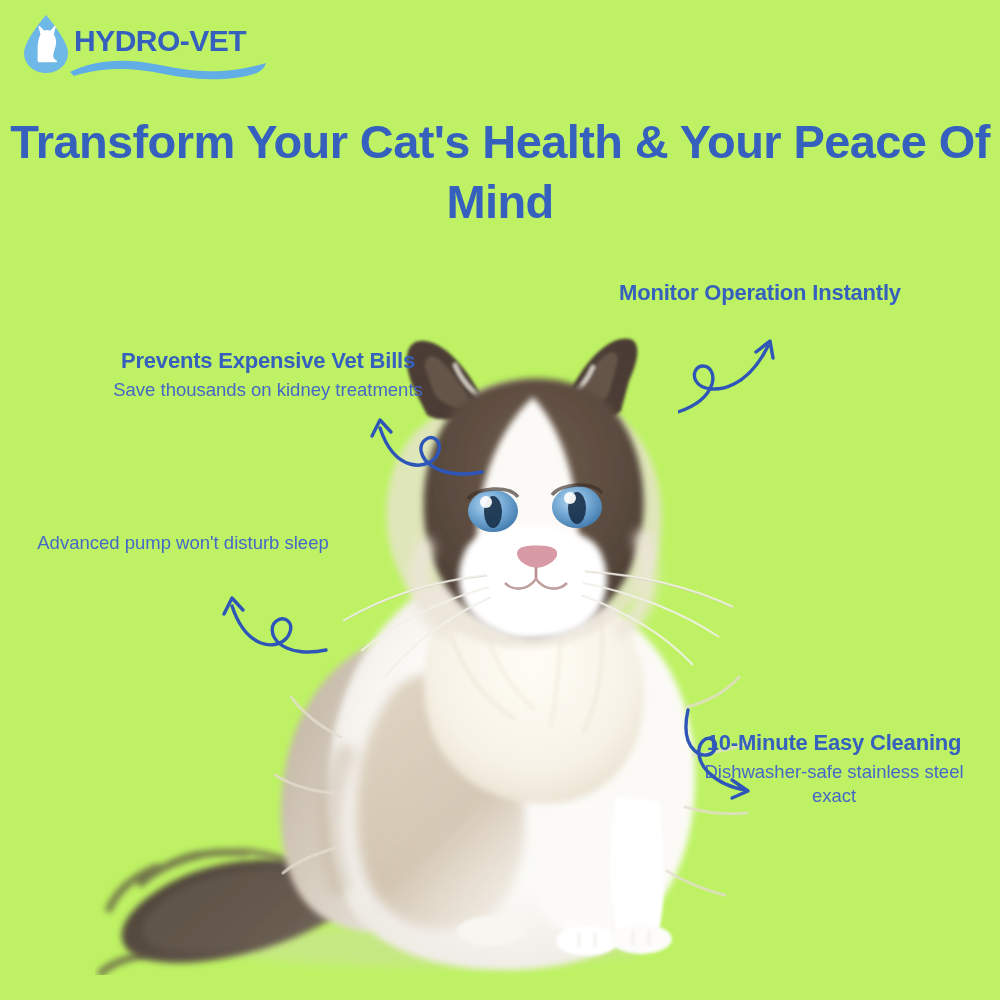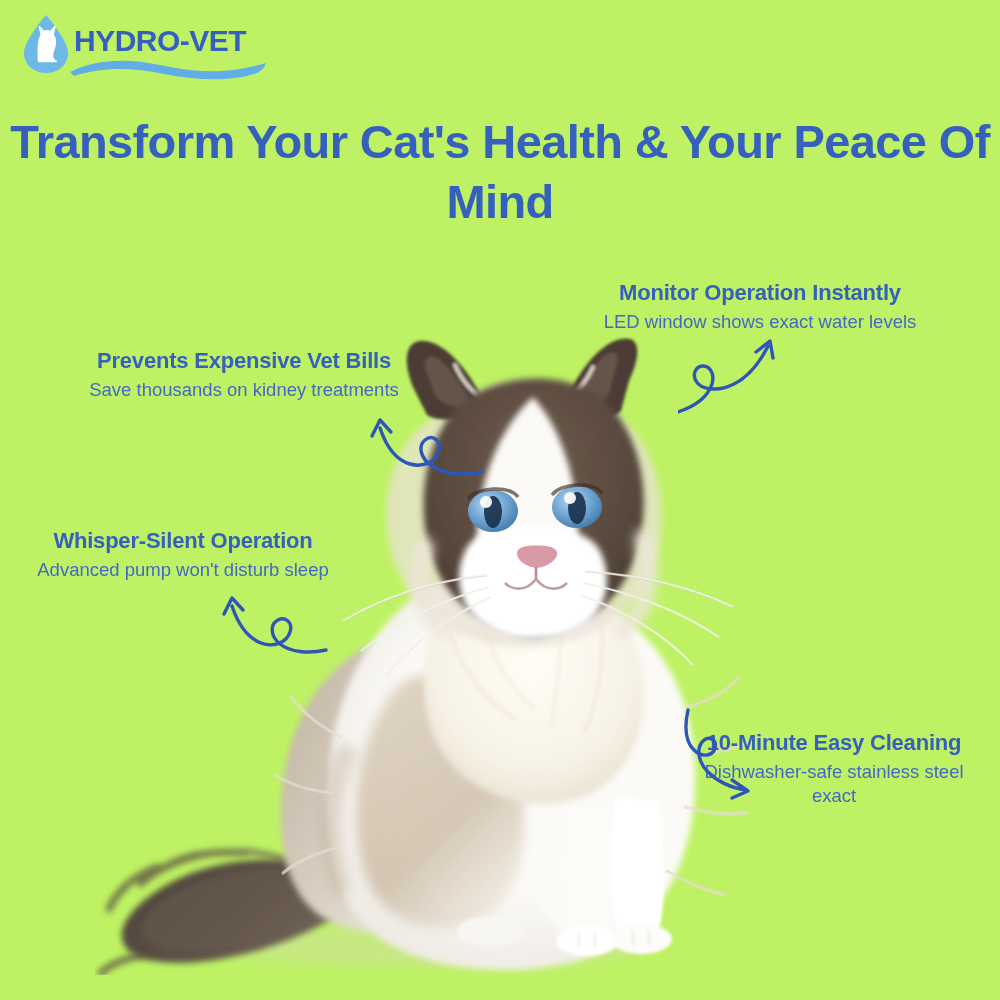--- a/index.html
+++ b/index.html
@@ -87,21 +87,21 @@
   }
   .callout-sub {
     color: #4568C6;
     font-weight: normal;
     line-height: 1.3;
     font-size: 18.5px;
     margin-top: 3px;
   }
 
   #callout-monitor        { left: 560px; top: 280px; width: 400px; text-align: center; }
-  #callout-vet-bills      { left: 44px;  top: 348px; width: 400px; text-align: center; }
+  #callout-vet-bills      { left: 68px;  top: 348px; width: 400px; text-align: center; }
   #callout-whisper        { left: 18px;  top: 528px; width: 330px; text-align: center; }
   #callout-cleaning       { left: 700px; top: 730px; width: 268px; text-align: center; }
 
   .arrow {
     position: absolute;
   }
   #arrow-monitor  { left: 678px; top: 332px; width: 104px; height: 84px; }
   #arrow-vet      { left: 368px; top: 402px; width: 116px; height: 76px; }
   #arrow-whisper  { left: 222px; top: 582px; width: 106px; height: 76px; }
   #arrow-cleaning { left: 682px; top: 706px; width: 76px; height: 96px; }
@@ -297,42 +297,40 @@
         <path d="M572 536 C592 548 612 556 630 560"></path>
         <path d="M246 402 C226 392 208 378 196 362"></path>
         <path d="M238 458 C216 456 196 450 180 440"></path>
         <path d="M244 512 C222 518 202 526 188 538"></path>
       </g>
     </svg>
   </div>
 
   <div class="callout" id="callout-monitor">
     <div class="callout-title">Monitor Operation Instantly</div>
-    <div class="callout-sub">LED window shows exact water levels</div>
   </div>
   <div class="arrow" id="arrow-monitor">
     <svg viewBox="0 0 104 84" width="104" height="84">
       <path d="M0 80 C18 74 30 64 34 52 C37 42 32 34 25 34 C18 34 14 42 18 49 C23 58 40 60 56 52 C72 44 82 30 90 14" stroke="#2E55B8" stroke-width="3.4" fill="none" stroke-linecap="round"></path>
       <path d="M78 20 L92 9 L95 26" stroke="#2E55B8" stroke-width="3.4" fill="none" stroke-linecap="round" stroke-linejoin="round"></path>
     </svg>
   </div>
 
   <div class="callout" id="callout-vet-bills">
     <div class="callout-title">Prevents Expensive Vet Bills</div>
     <div class="callout-sub">Save thousands on kidney treatments</div>
   </div>
   <div class="arrow" id="arrow-vet">
     <svg viewBox="0 0 116 76" width="116" height="76">
       <path d="M114 70 C96 74 76 72 64 64 C52 56 50 44 57 38 C64 32 73 38 71 48 C69 59 56 66 42 62 C28 58 18 44 12 26" stroke="#2E55B8" stroke-width="3.4" fill="none" stroke-linecap="round"></path>
       <path d="M4 34 L12 18 L23 30" stroke="#2E55B8" stroke-width="3.4" fill="none" stroke-linecap="round" stroke-linejoin="round"></path>
     </svg>
   </div>
 
   <div class="callout" id="callout-whisper">
-    <div class="callout-title">Whisper-Silent Operation</div>
     <div class="callout-sub">Advanced pump won't disturb sleep</div>
   </div>
   <div class="arrow" id="arrow-whisper">
     <svg viewBox="0 0 106 76" width="106" height="76">
       <path d="M104 68 C86 72 68 70 58 62 C48 54 48 42 56 38 C64 34 71 41 68 50 C65 60 52 66 39 61 C26 56 16 42 10 24" stroke="#2E55B8" stroke-width="3.4" fill="none" stroke-linecap="round"></path>
       <path d="M2 32 L10 16 L21 28" stroke="#2E55B8" stroke-width="3.4" fill="none" stroke-linecap="round" stroke-linejoin="round"></path>
     </svg>
   </div>
 
   <div class="callout" id="callout-cleaning">

